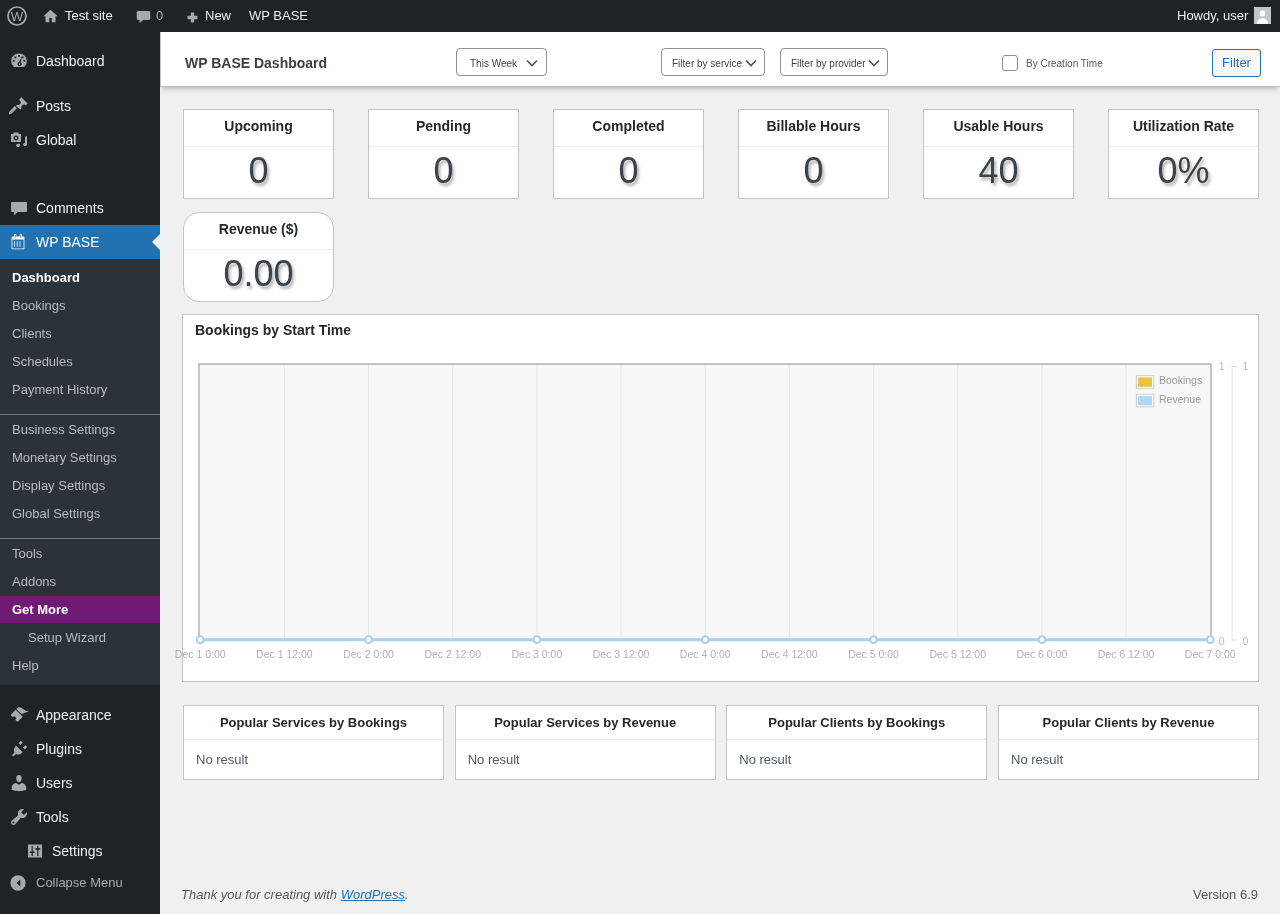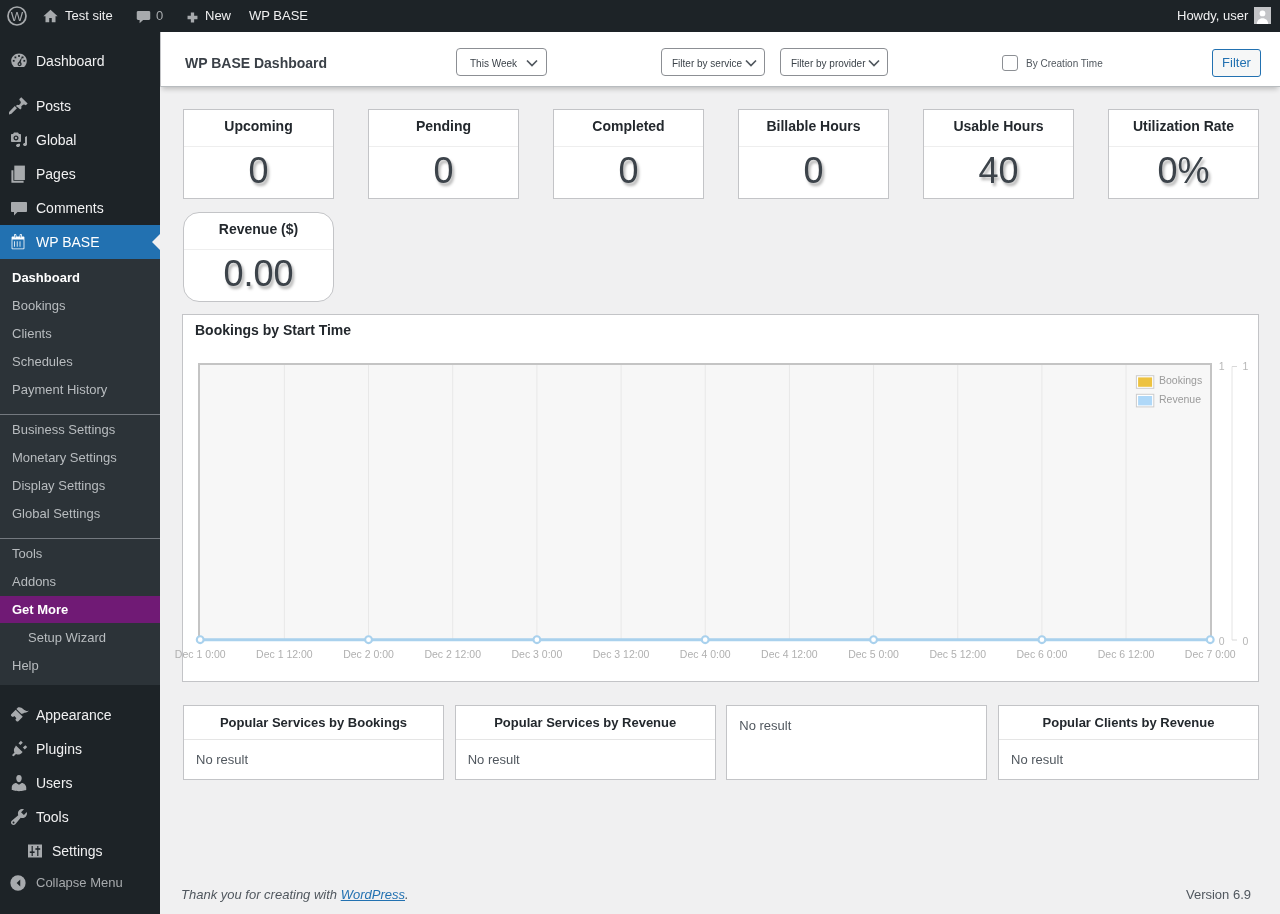--- a/index.html
+++ b/index.html
@@ -24,21 +24,21 @@
 .statbox { position:absolute; width:151px; height:90px; background:#fff; border:1px solid #c3c4c7; }
 .statbox .sb-title { height:37px; line-height:32px; text-align:center; font-weight:bold; font-size:14px; color:#23282d; border-bottom:1px solid #eeeeee; }
 .statbox .sb-num { height:52px; line-height:47px; text-align:center; font-size:36px; color:#3c434a; text-shadow:2px 3px 3px #b2b2b2; }
 #chartpanel { position:absolute; left:22px; top:282px; width:1077px; height:368px; background:#fff; border:1px solid #c3c4c7; }
 #chartpanel h2 { position:absolute; left:12px; top:7px; font-size:14px; font-weight:bold; color:#23282d; }
 .popbox { position:absolute; top:673px; width:261px; height:75px; background:#fff; border:1px solid #c3c4c7; }
 .popbox .pb-title { height:34px; line-height:34px; text-align:center; font-weight:bold; font-size:13px; color:#23282d; border-bottom:1px solid #e5e5e5; }
 .popbox .pb-body { height:40px; line-height:40px; padding-left:12px; font-size:13px; color:#50575e; }
 #footer-left { position:absolute; left:21px; top:855px; font-size:13px; font-style:italic; color:#50575e; }
 #footer-left a { color:#2271b1; }
-#footer-right { position:absolute; right:29px; top:855px; font-size:13px; color:#50575e; }
+#footer-right { position:absolute; right:22px; top:855px; font-size:13px; color:#50575e; }
 .cb { position:absolute; width:16px; height:16px; background:#fff; border:1px solid #8c8f94; border-radius:3px; }
 </style>
 </head>
 <body>
 
 <div id="adminbar">
   <div class="ab-item" style="left:7px;top:6px;height:20px;">
     <svg width="20" height="20" viewBox="0 0 20 20">
         <circle cx="10" cy="10" r="9" fill="none" stroke="#a7aaad" stroke-width="1.7"></circle>
         <text x="10" y="14.6" font-size="13.2" font-family="Liberation Sans" fill="#a7aaad" text-anchor="middle">W</text>
@@ -93,29 +93,20 @@
     <svg class="mi-icon" viewBox="0 0 20 20">
         <path fill="#a7aaad" d="M10.44 3.02l1.82-1.82 6.36 6.35-1.83 1.82c-1.05-.97-2.27-1.25-3.32-.2l-.8.8c-.6.6-.53 1.4 0 2.1l-1.4 1.4c-1.2-1.2-2.8-2.4-4.4-3.4l1.4-1.4c.7.53 1.5.6 2.1 0l.8-.8c1.05-1.05.77-2.27-.73-3.85zm-4.63 7.1l2.12 2.12-5.51 5.52-2.12.7-.71-.7.71-2.12 5.51-5.52z"></path>
       </svg>
     <span class="mi-label">Posts</span>
   </div>
   <div class="menu-item" style="top:91px;">
     <svg class="mi-icon" viewBox="0 0 20 20">
         <path fill="#a7aaad" d="M2 5c0-.55.45-1 1-1h1l1-1.5h4L10 4h1c.55 0 1 .45 1 1v6c0 .55-.45 1-1 1H3c-.55 0-1-.45-1-1V5zm5 5.5c1.38 0 2.5-1.12 2.5-2.5S8.38 5.5 7 5.5 4.5 6.62 4.5 8s1.12 2.5 2.5 2.5zm0-1.3c-.66 0-1.2-.54-1.2-1.2s.54-1.2 1.2-1.2 1.2.54 1.2 1.2-.54 1.2-1.2 1.2zM16 7l2-1v8.5c0 .83-.9 1.5-2 1.5s-2-.67-2-1.5.9-1.5 2-1.5V7zm-5 6.87v1.63c0 .83-.9 1.5-2 1.5s-2-.67-2-1.5.9-1.5 2-1.5v-.13h2z"></path>
       </svg>
     <span class="mi-label">Global</span>
-  </div>
-  <div class="menu-item" style="top:125px;">
-    <svg class="mi-icon" viewBox="0 0 20 20">
-        <g fill="#a7aaad">
-          <rect x="5.3" y="1.6" width="10.6" height="14.4"></rect>
-          <path d="M2.4 6.2h2v10.6h10.2v2H2.4z"></path>
-        </g>
-      </svg>
-    <span class="mi-label">Pages</span>
   </div>
   <div class="menu-item" style="top:159px;">
     <svg class="mi-icon" viewBox="0 0 20 20">
         <path fill="#a7aaad" d="M3 4h14c.55 0 1 .45 1 1v8c0 .55-.45 1-1 1H8.5L5 17.5V14H3c-.55 0-1-.45-1-1V5c0-.55.45-1 1-1z"></path>
       </svg>
     <span class="mi-label">Comments</span>
   </div>
   <div id="wpbase-item">
     <svg class="mi-icon" style="position:absolute;left:10px;top:9px;width:16px;height:16px;" viewBox="0 0 20 20">
         <path fill="#fff" d="M17 3h-2V1.5c0-.8-.7-1.5-1.5-1.5S12 .7 12 1.5V3H8V1.5C8 .7 7.3 0 6.5 0S5 .7 5 1.5V3H3c-.55 0-1 .45-1 1v14c0 .55.45 1 1 1h14c.55 0 1-.45 1-1V4c0-.55-.45-1-1-1zM6 1.5c0-.3.2-.5.5-.5s.5.2.5.5V4c0 .3-.2.5-.5.5S6 4.3 6 4V1.5zm7 0c0-.3.2-.5.5-.5s.5.2.5.5V4c0 .3-.2.5-.5.5s-.5-.2-.5-.5V1.5zM17 18H3V7h14v11zM6 9H5v7h1V9zm3.5 0h-1v7h1V9zM13 9h-1v7h1V9z"></path>
@@ -296,20 +287,21 @@
 
   <div class="popbox" style="left:23px;">
       <div class="pb-title">Popular Services by Bookings</div>
       <div class="pb-body">No result</div>
     </div>
   <div class="popbox" style="left:294.7px;">
       <div class="pb-title">Popular Services by Revenue</div>
       <div class="pb-body">No result</div>
     </div>
   <div class="popbox" style="left:566.3px;">
+      <div class="pb-title">Popular Clients by Bookings</div>
       <div class="pb-body">No result</div>
     </div>
   <div class="popbox" style="left:838px;">
       <div class="pb-title">Popular Clients by Revenue</div>
       <div class="pb-body">No result</div>
     </div>
 
   <div id="footer-left">Thank you for creating with <a href="#">WordPress</a>.</div>
   <div id="footer-right">Version 6.9</div>
 </div>

